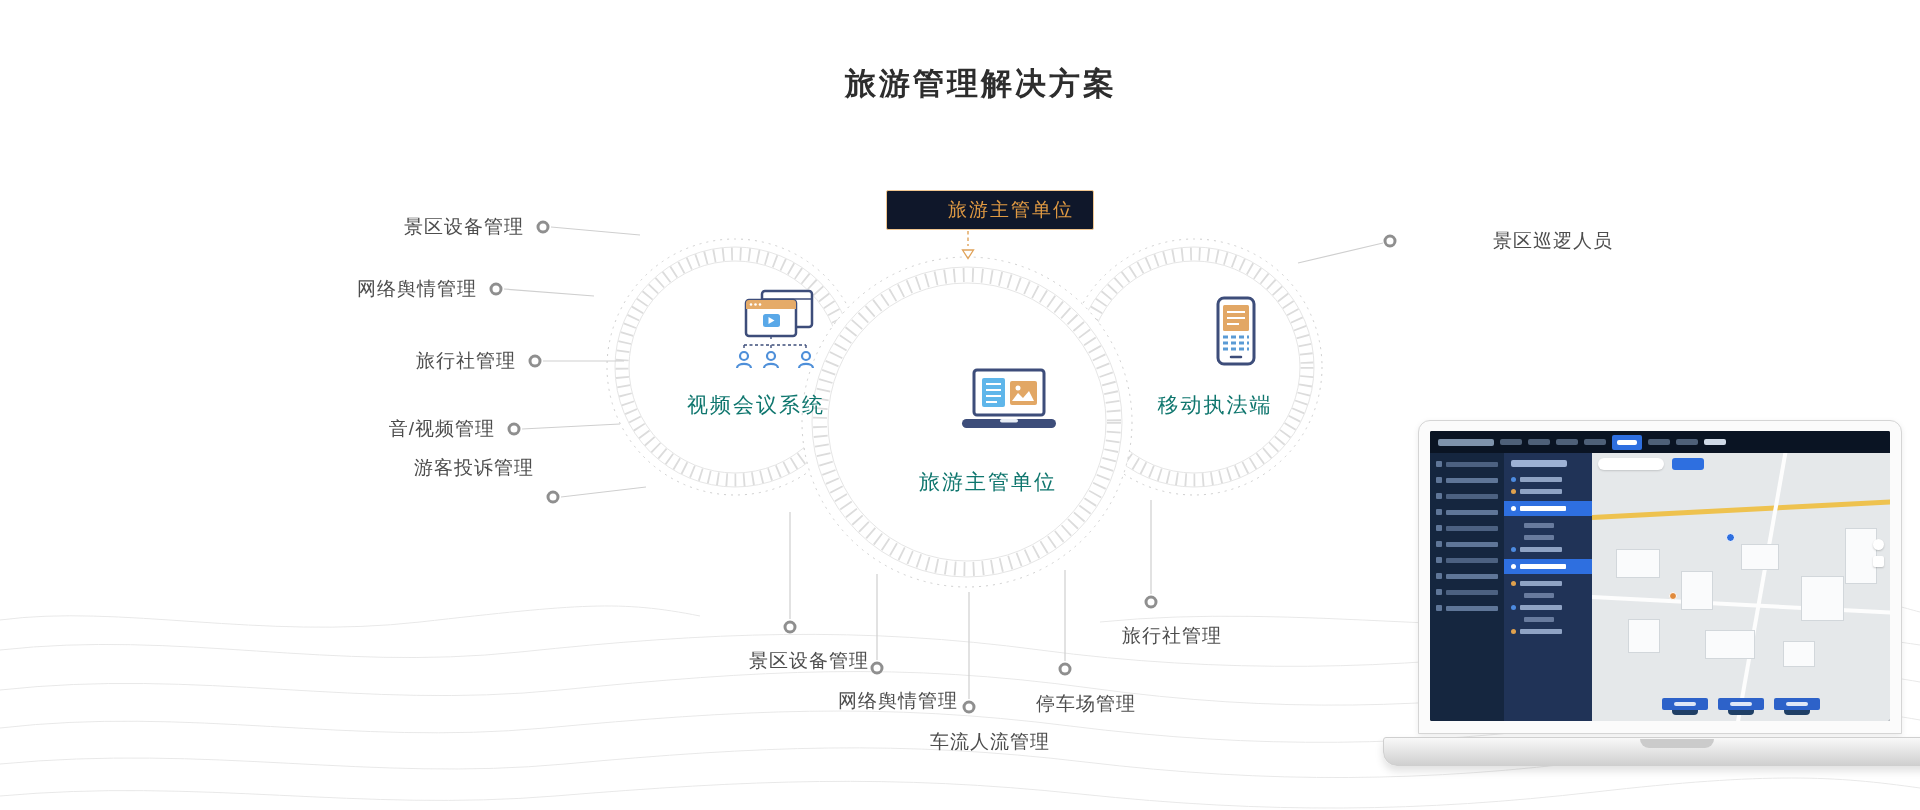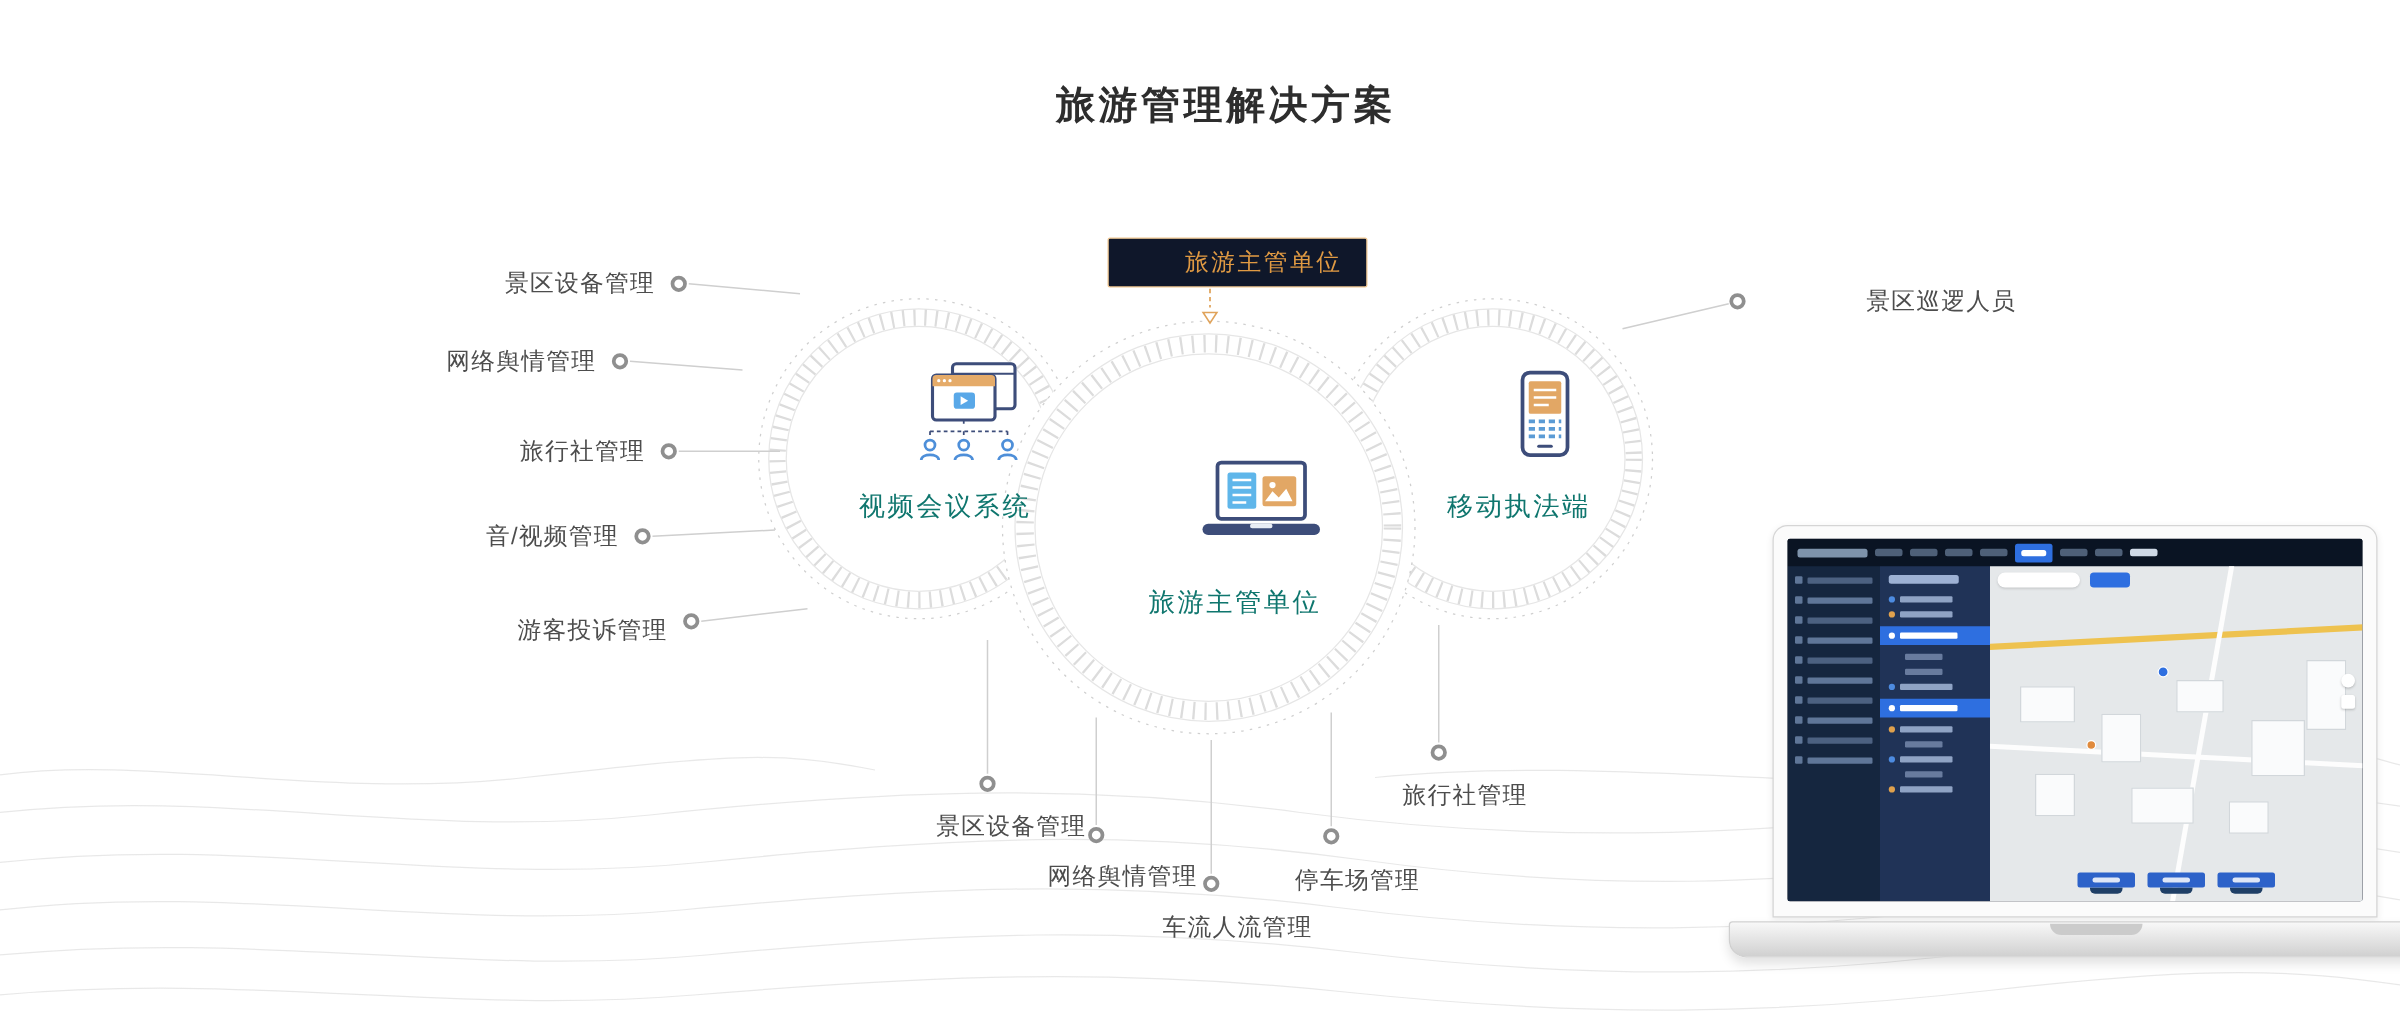--- a/index.html
+++ b/index.html
@@ -219,21 +219,21 @@
   </div>
 
   <div class="abs node-label" style="left:735px;top:405px;">视频会议系统</div>
   <div class="abs node-label" style="left:967px;top:482px;">旅游主管单位</div>
   <div class="abs node-label" style="left:1194px;top:405px;">移动执法端</div>
 
   <div class="abs side-label anchor-right" style="left:524px;top:227px;">景区设备管理</div>
   <div class="abs side-label anchor-right" style="left:477px;top:289px;">网络舆情管理</div>
   <div class="abs side-label anchor-right" style="left:516px;top:361px;">旅行社管理</div>
   <div class="abs side-label anchor-right" style="left:495px;top:429px;">音/视频管理</div>
-  <div class="abs side-label anchor-right" style="left:534px;top:504px;">游客投诉管理</div>
+  <div class="abs side-label anchor-right" style="left:534px;top:468px;">游客投诉管理</div>
 
   <div class="abs side-label anchor-left" style="left:1451px;top:241px;">景区巡逻人员</div>
 
   <div class="abs side-label anchor-center" style="left:788px;top:648px;">景区设备管理</div>
   <div class="abs side-label anchor-center" style="left:877px;top:688px;">网络舆情管理</div>
   <div class="abs side-label anchor-center" style="left:969px;top:729px;">车流人流管理</div>
   <div class="abs side-label anchor-center" style="left:1065px;top:691px;">停车场管理</div>
   <div class="abs side-label anchor-center" style="left:1151px;top:623px;">旅行社管理</div>
 
   <div class="abs laptop">

